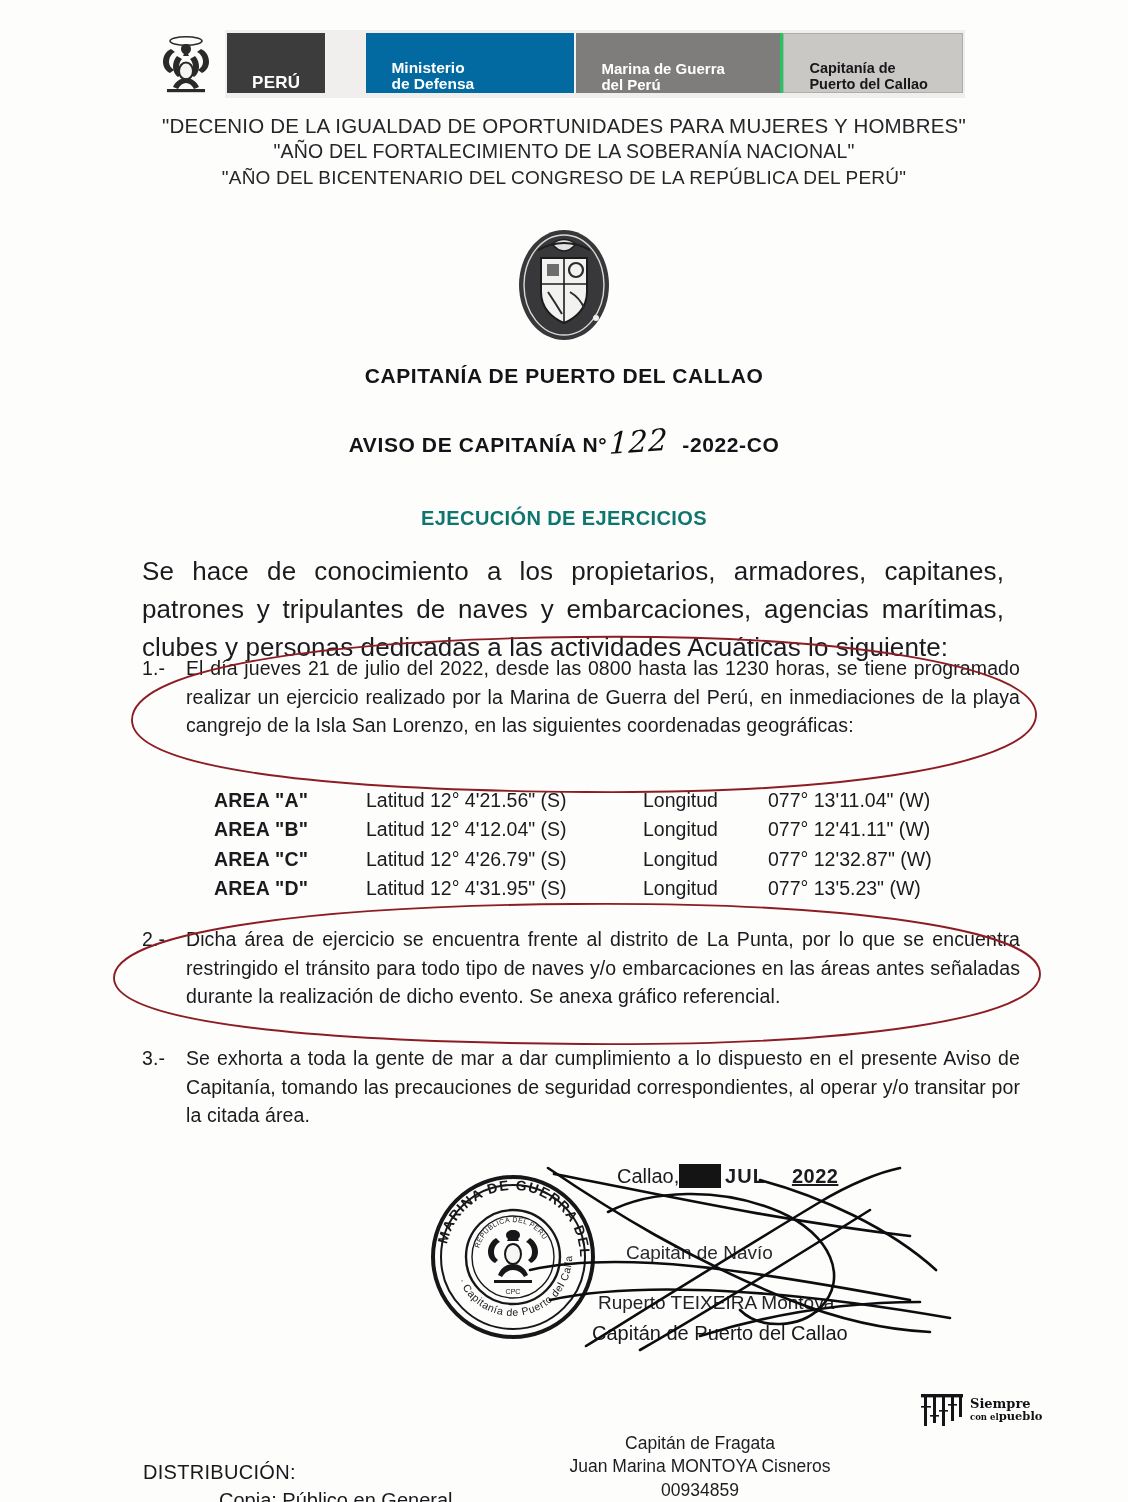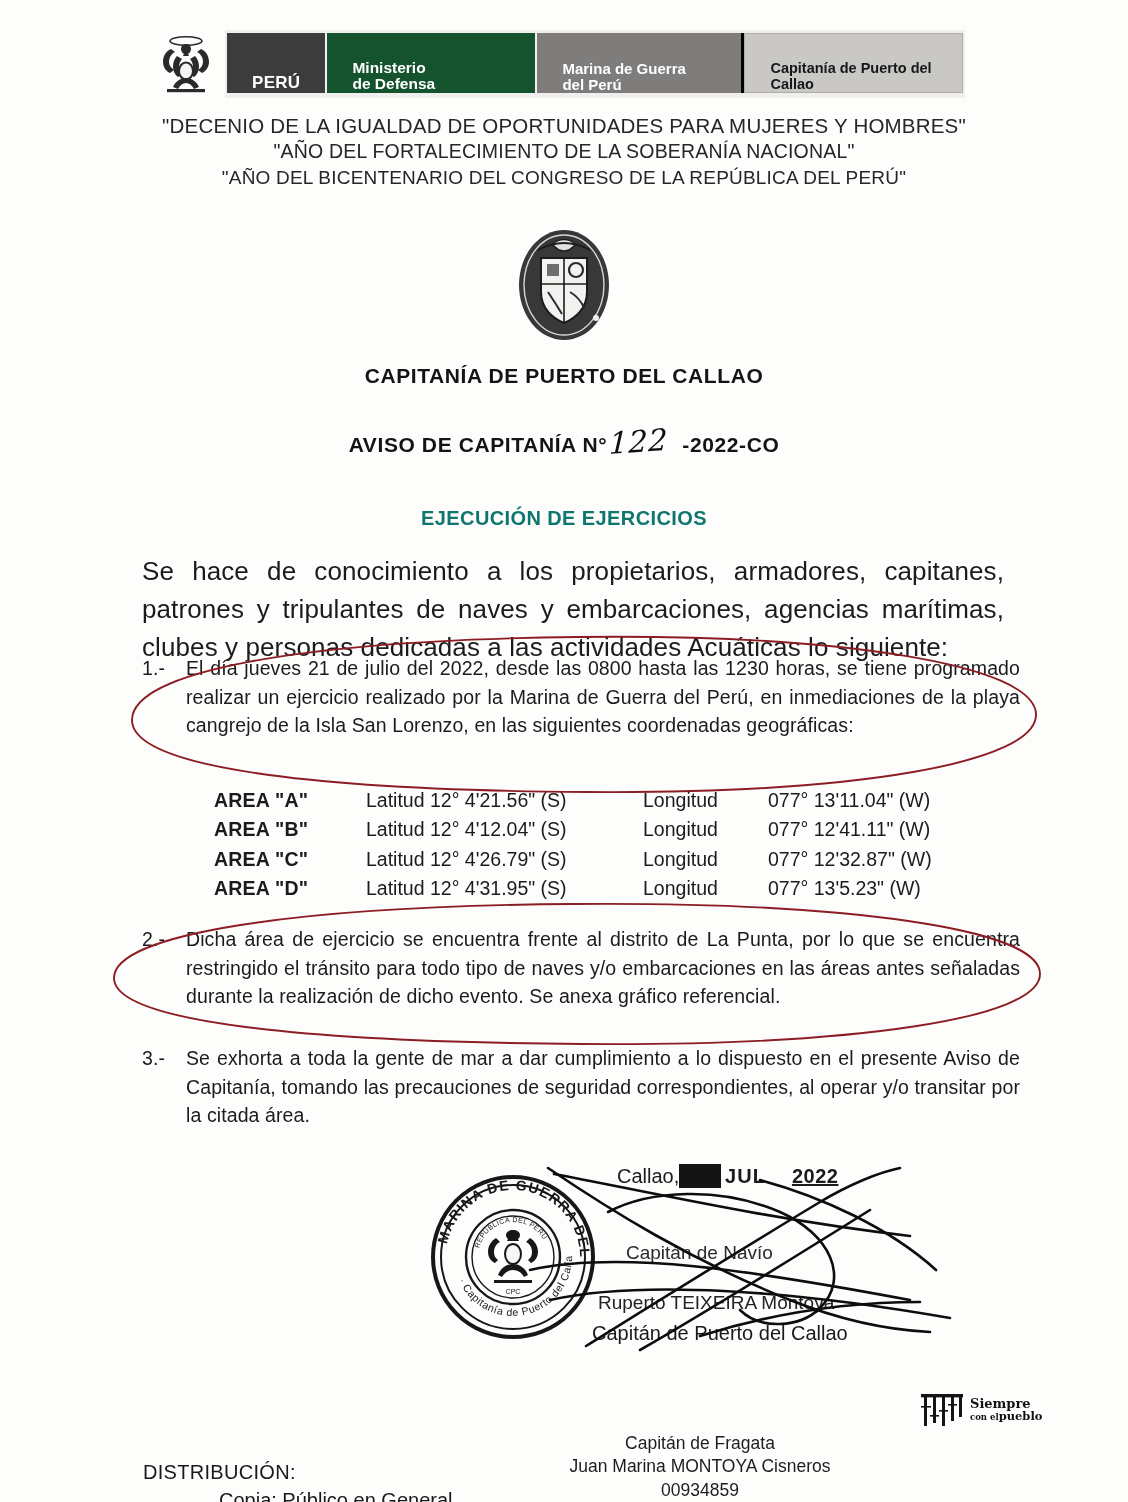--- a/index.html
+++ b/index.html
@@ -56,36 +56,37 @@
     background: #3c3c3c;
     color: #ffffff;
     font-weight: bold;
     font-size: 17px;
     letter-spacing: .3px;
     flex: 0 0 72px;
     justify-content: center;
     border-right: 2px solid #f2f1ef;
   }
   .seg-mindef {
-    background: #14532d;
+    background: #0369a1;
     color: #ffffff;
     font-weight: bold;
     font-size: 15.5px;
     line-height: 1.08;
     flex: 0 0 210px;
     border-right: 2px solid #f2f1ef;
+    margin-left: 39px;
   }
   .seg-marina {
     background: #7e7d7b;
     color: #ffffff;
     font-weight: bold;
     font-size: 15px;
     line-height: 1.08;
     flex: 0 0 207px;
-    border-right: 3px solid #000000;
+    border-right: 3px solid #22c55e;
   }
   .seg-capitania {
     background: #c9c8c5;
     color: #17171a;
     font-weight: bold;
     font-size: 14.5px;
     flex: 1 1 auto;
     justify-content: center;
     border: 1px solid #aeada9;
   }

